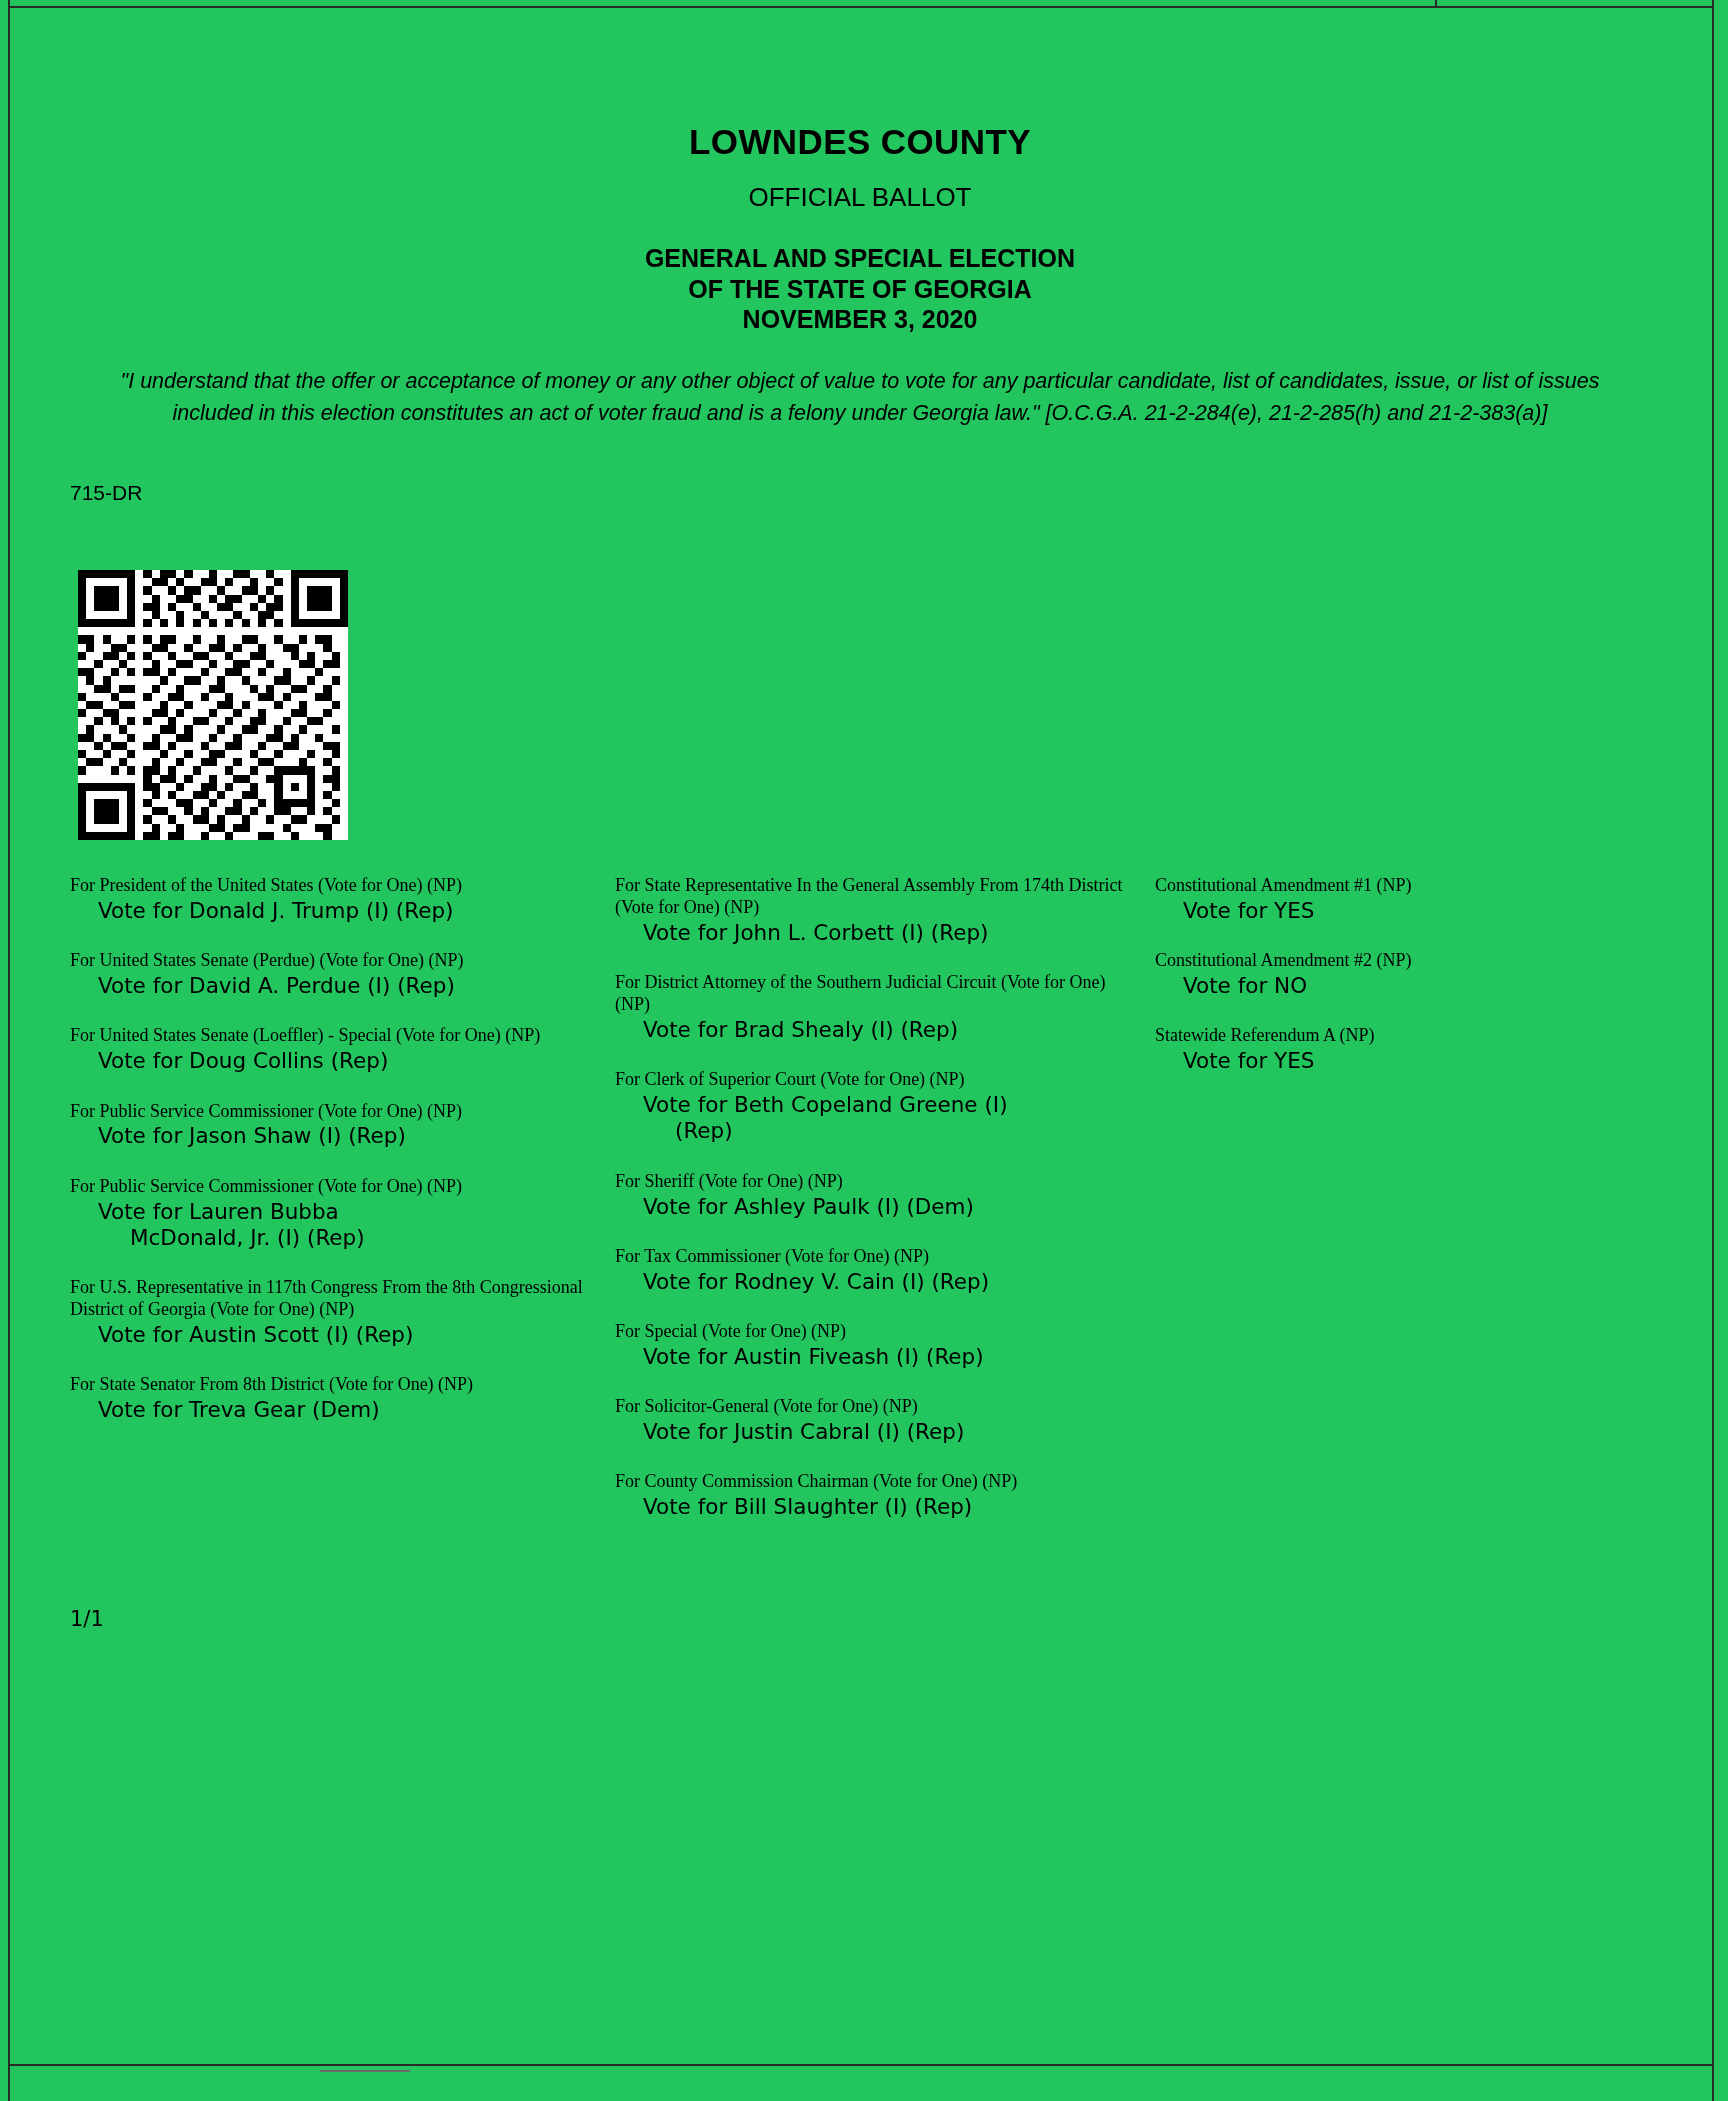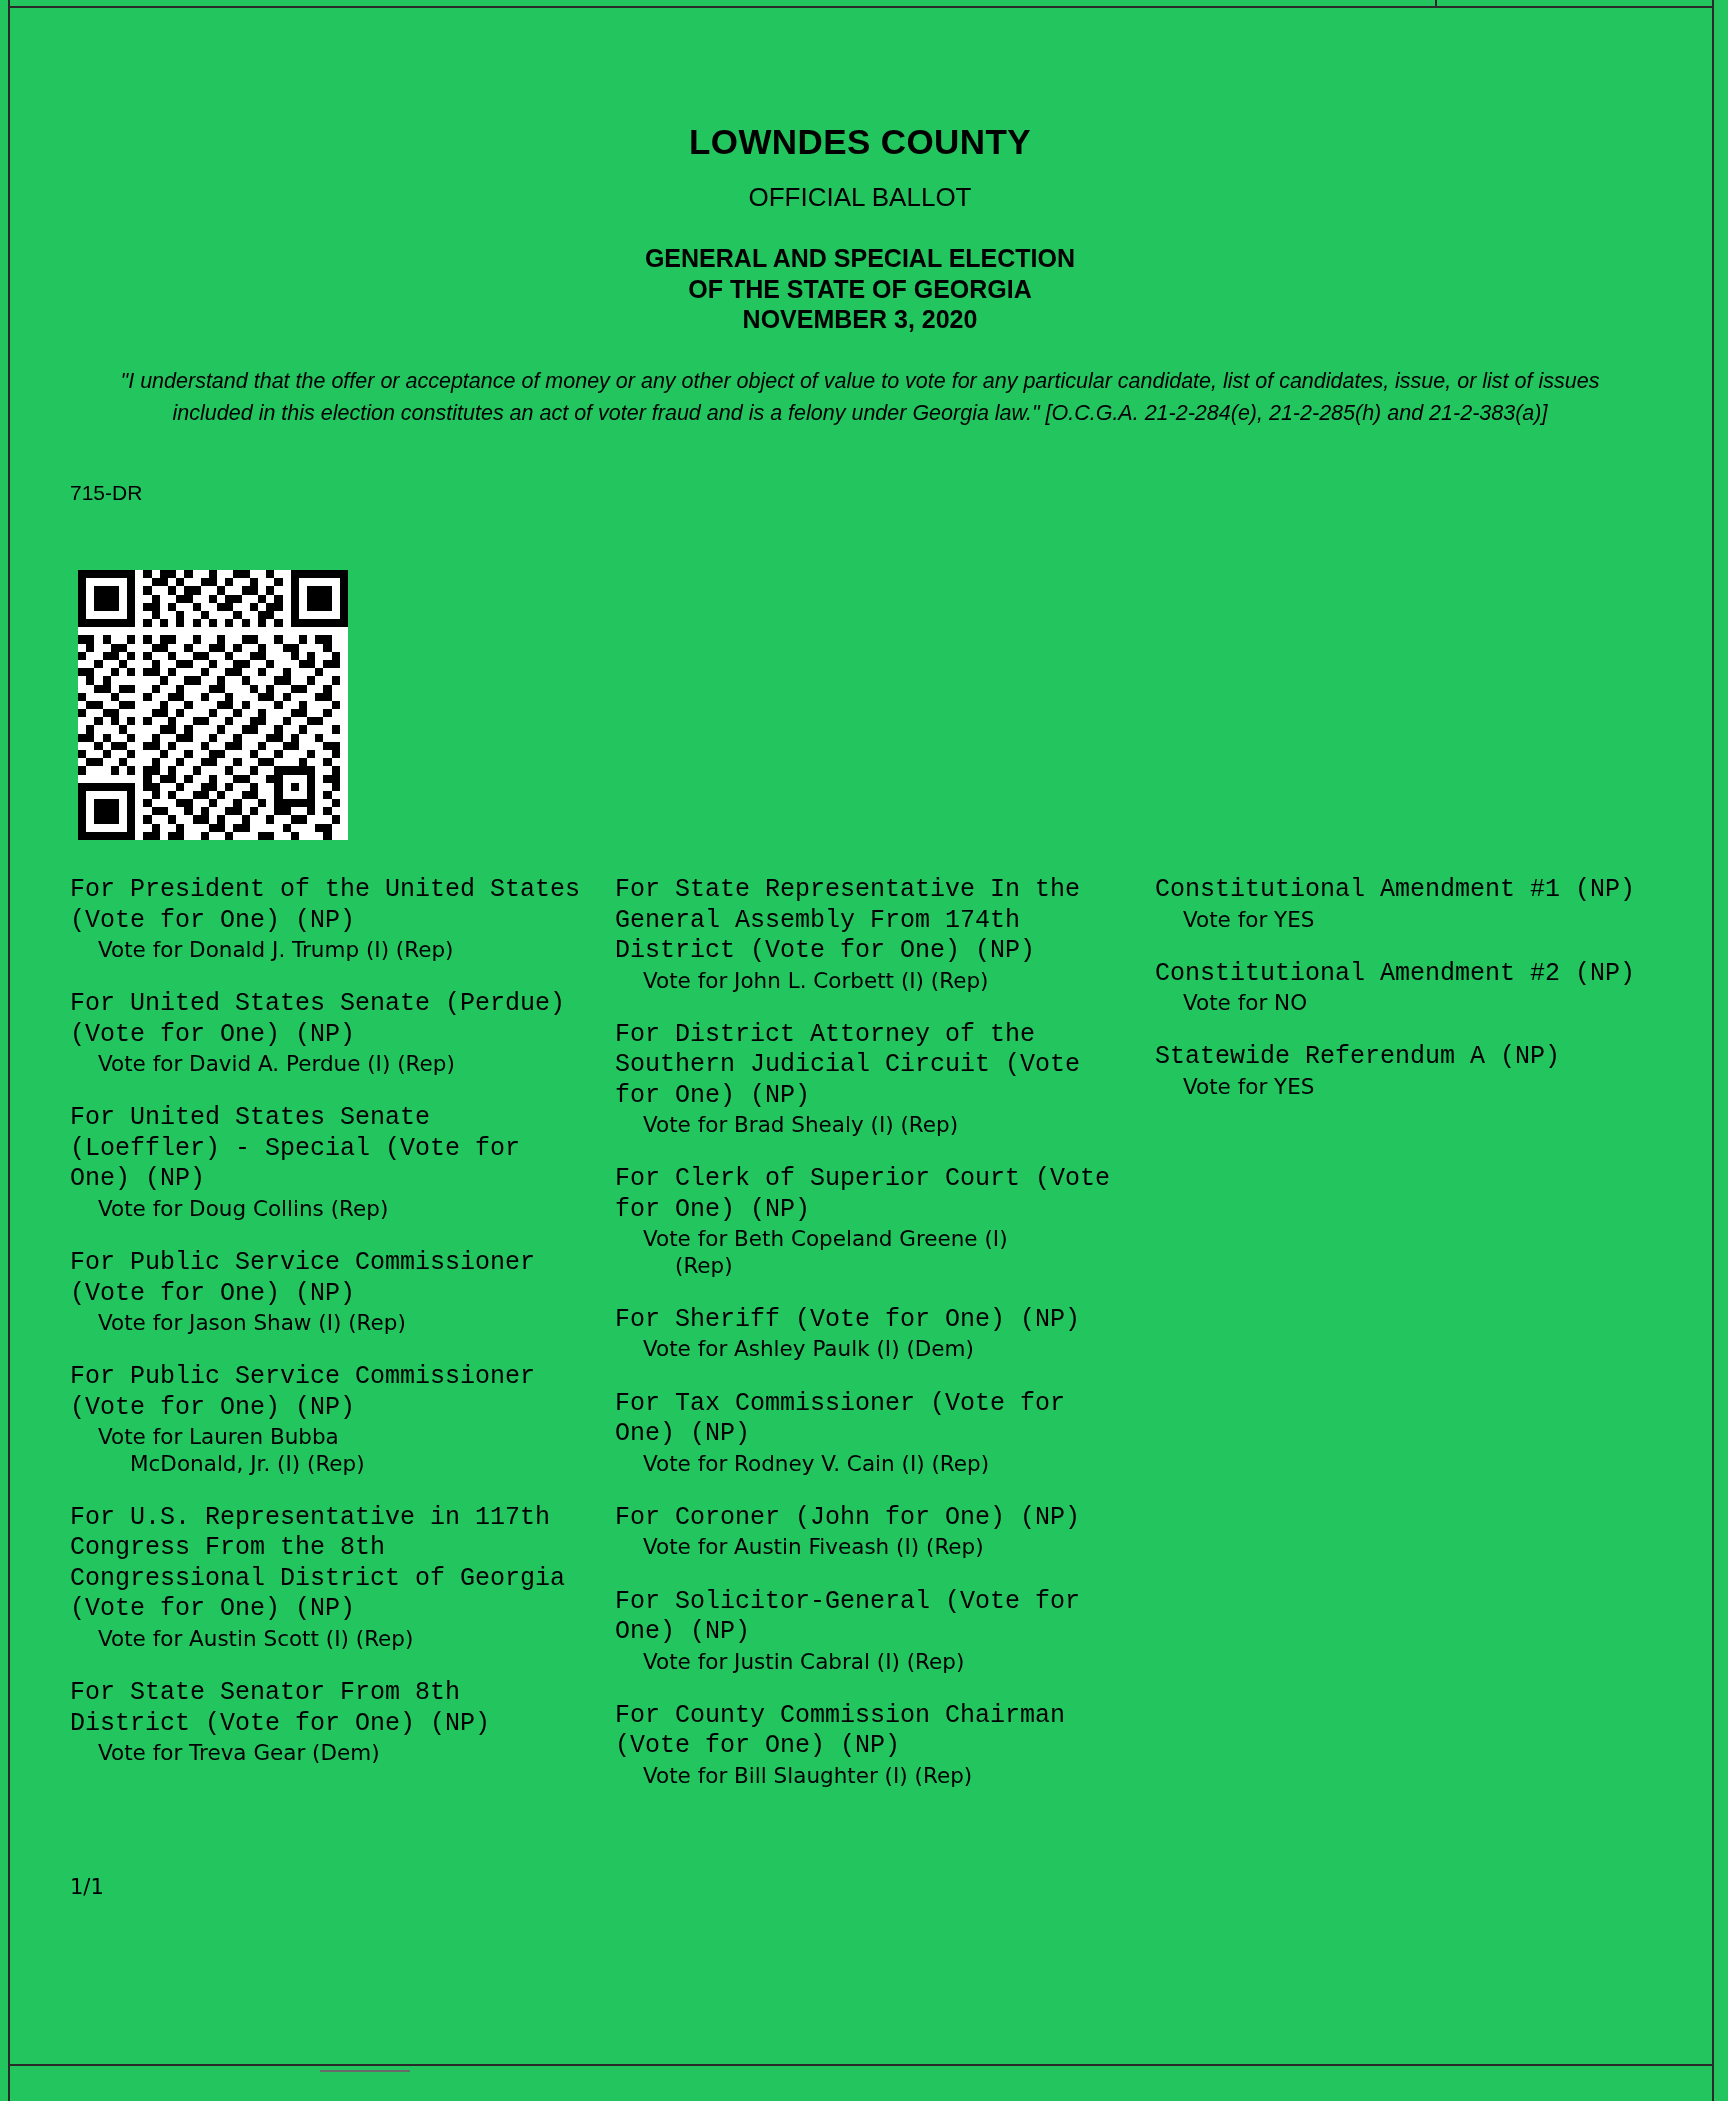--- a/index.html
+++ b/index.html
@@ -138,23 +138,23 @@
     box-sizing: border-box;
   }
   .col-1 { width: 545px; padding-right: 20px; }
   .col-2 { width: 540px; padding-right: 20px; }
   .col-3 { width: 495px; }
 
   .contest {
     margin-bottom: 26px;
   }
   .contest-title {
-    font-size: 25px;
+    font-size: 18px;
     line-height: 1.22;
-    font-family: Liberation Mono, monospace;
+    font-family: Liberation Serif, serif;
   }
   .choice {
     font-size: 21.5px;
     line-height: 1.22;
     margin-left: 28px;
     margin-top: 1px;
     font-family: "DejaVu Sans", sans-serif;
   }
   .choice .cont {
     display: block;
@@ -542,21 +542,21 @@
         </div>
         <div class="contest">
           <div class="contest-title">For Sheriff  (Vote for One) (NP)</div>
           <div class="choice"><span>Vote for Ashley Paulk (I) (Dem)</span></div>
         </div>
         <div class="contest">
           <div class="contest-title">For Tax Commissioner  (Vote for One) (NP)</div>
           <div class="choice"><span>Vote for Rodney V. Cain (I) (Rep)</span></div>
         </div>
         <div class="contest">
-          <div class="contest-title">For Coroner  (John for One) (NP)</div>
+          <div class="contest-title">For Special  (Vote for One) (NP)</div>
           <div class="choice"><span>Vote for Austin Fiveash (I) (Rep)</span></div>
         </div>
         <div class="contest">
           <div class="contest-title">For Solicitor-General  (Vote for One) (NP)</div>
           <div class="choice"><span>Vote for Justin Cabral (I) (Rep)</span></div>
         </div>
         <div class="contest">
           <div class="contest-title">For County Commission Chairman  (Vote for One) (NP)</div>
           <div class="choice"><span>Vote for Bill Slaughter (I) (Rep)</span></div>
         </div>

